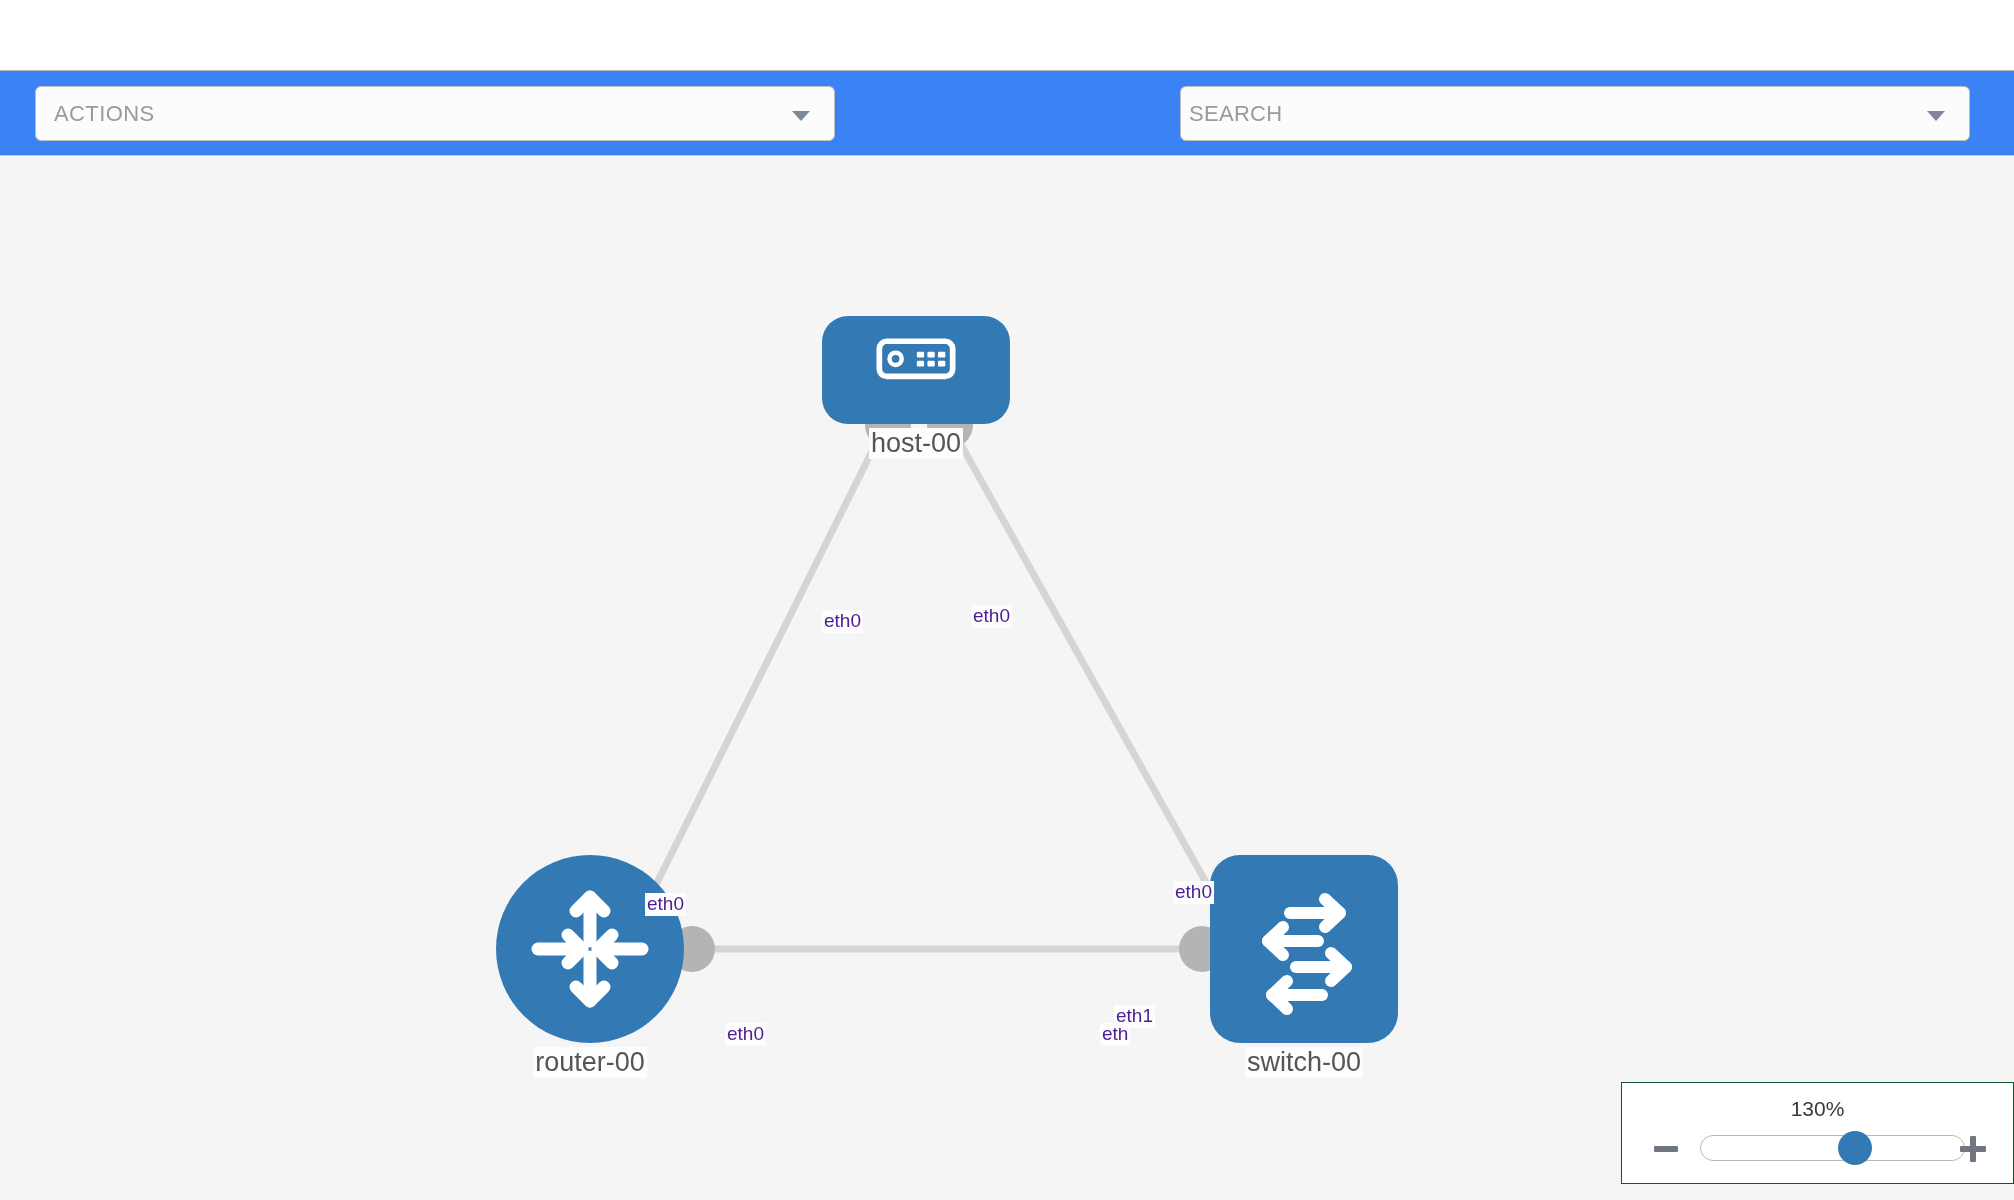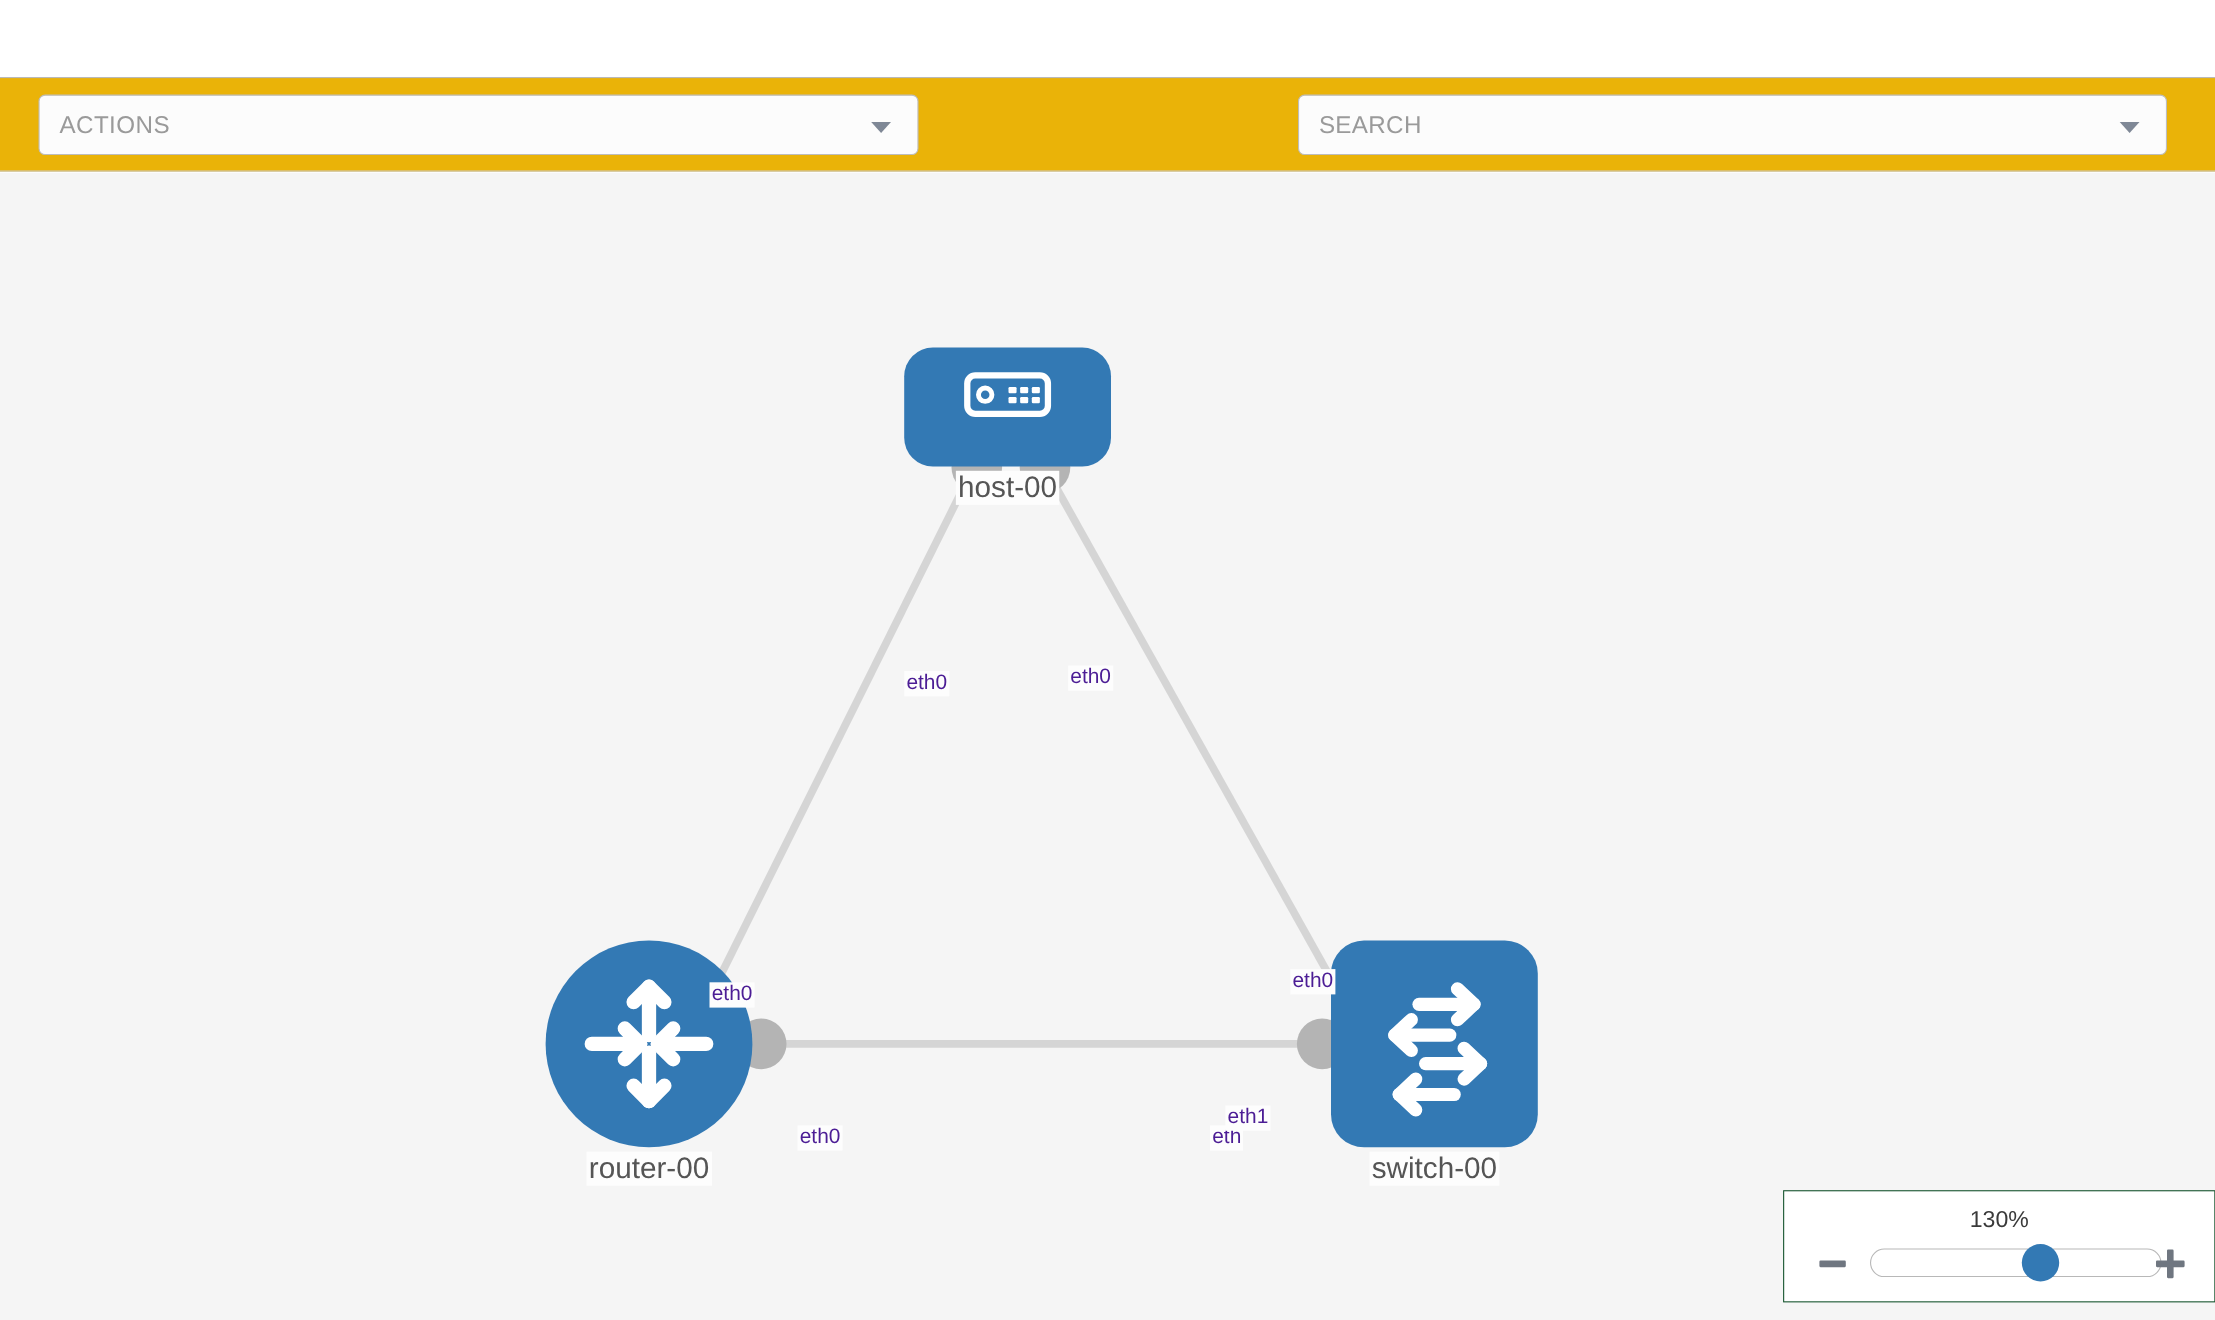--- a/index.html
+++ b/index.html
@@ -64,21 +64,21 @@
   }
   .close-btn::before { transform: translate(-50%,-50%) rotate(45deg); }
   .close-btn::after  { transform: translate(-50%,-50%) rotate(-45deg); }
 
   
   .toolbar {
     position: absolute;
     left: 0; top: 70px;
     width: 2014px;
     height: 86px;
-    background: #eab308;
+    background: #3b82f6;
     border-top: 1px solid #b9b9b9;
     border-bottom: 1px solid #c9c9c9;
   }
 
   .actions-select {
     position: absolute;
     left: 35px;
     top: 15px;
     width: 800px;
     height: 55px;
@@ -122,21 +122,21 @@
     top: 15px;
     width: 790px;
     height: 55px;
     background: #fcfcfc;
     border: 1px solid #bdbdbd;
     border-radius: 6px;
     cursor: text;
   }
   .search-placeholder {
     position: absolute;
-    left: 18px;
+    left: 8px;
     top: 14px;
     font-size: 22px;
     color: #9a9a9a;
     letter-spacing: 0.3px;
   }
 
   
   .canvas {
     position: absolute;
     left: 0;

